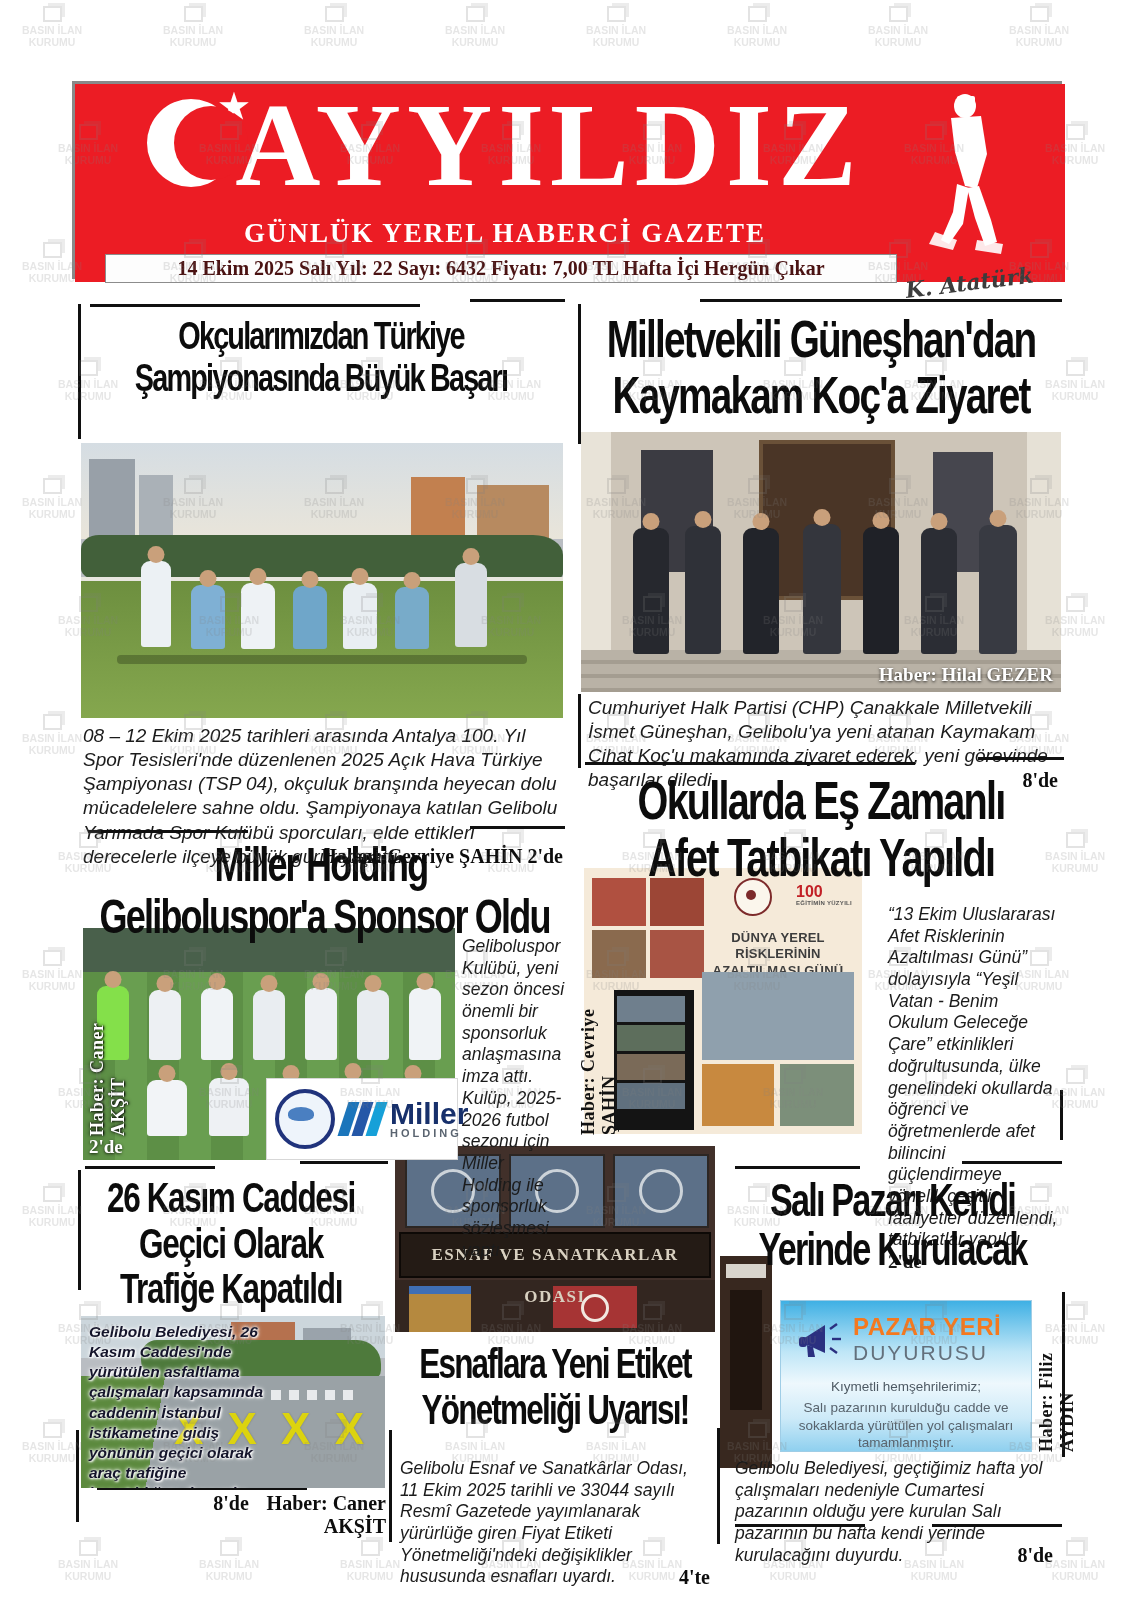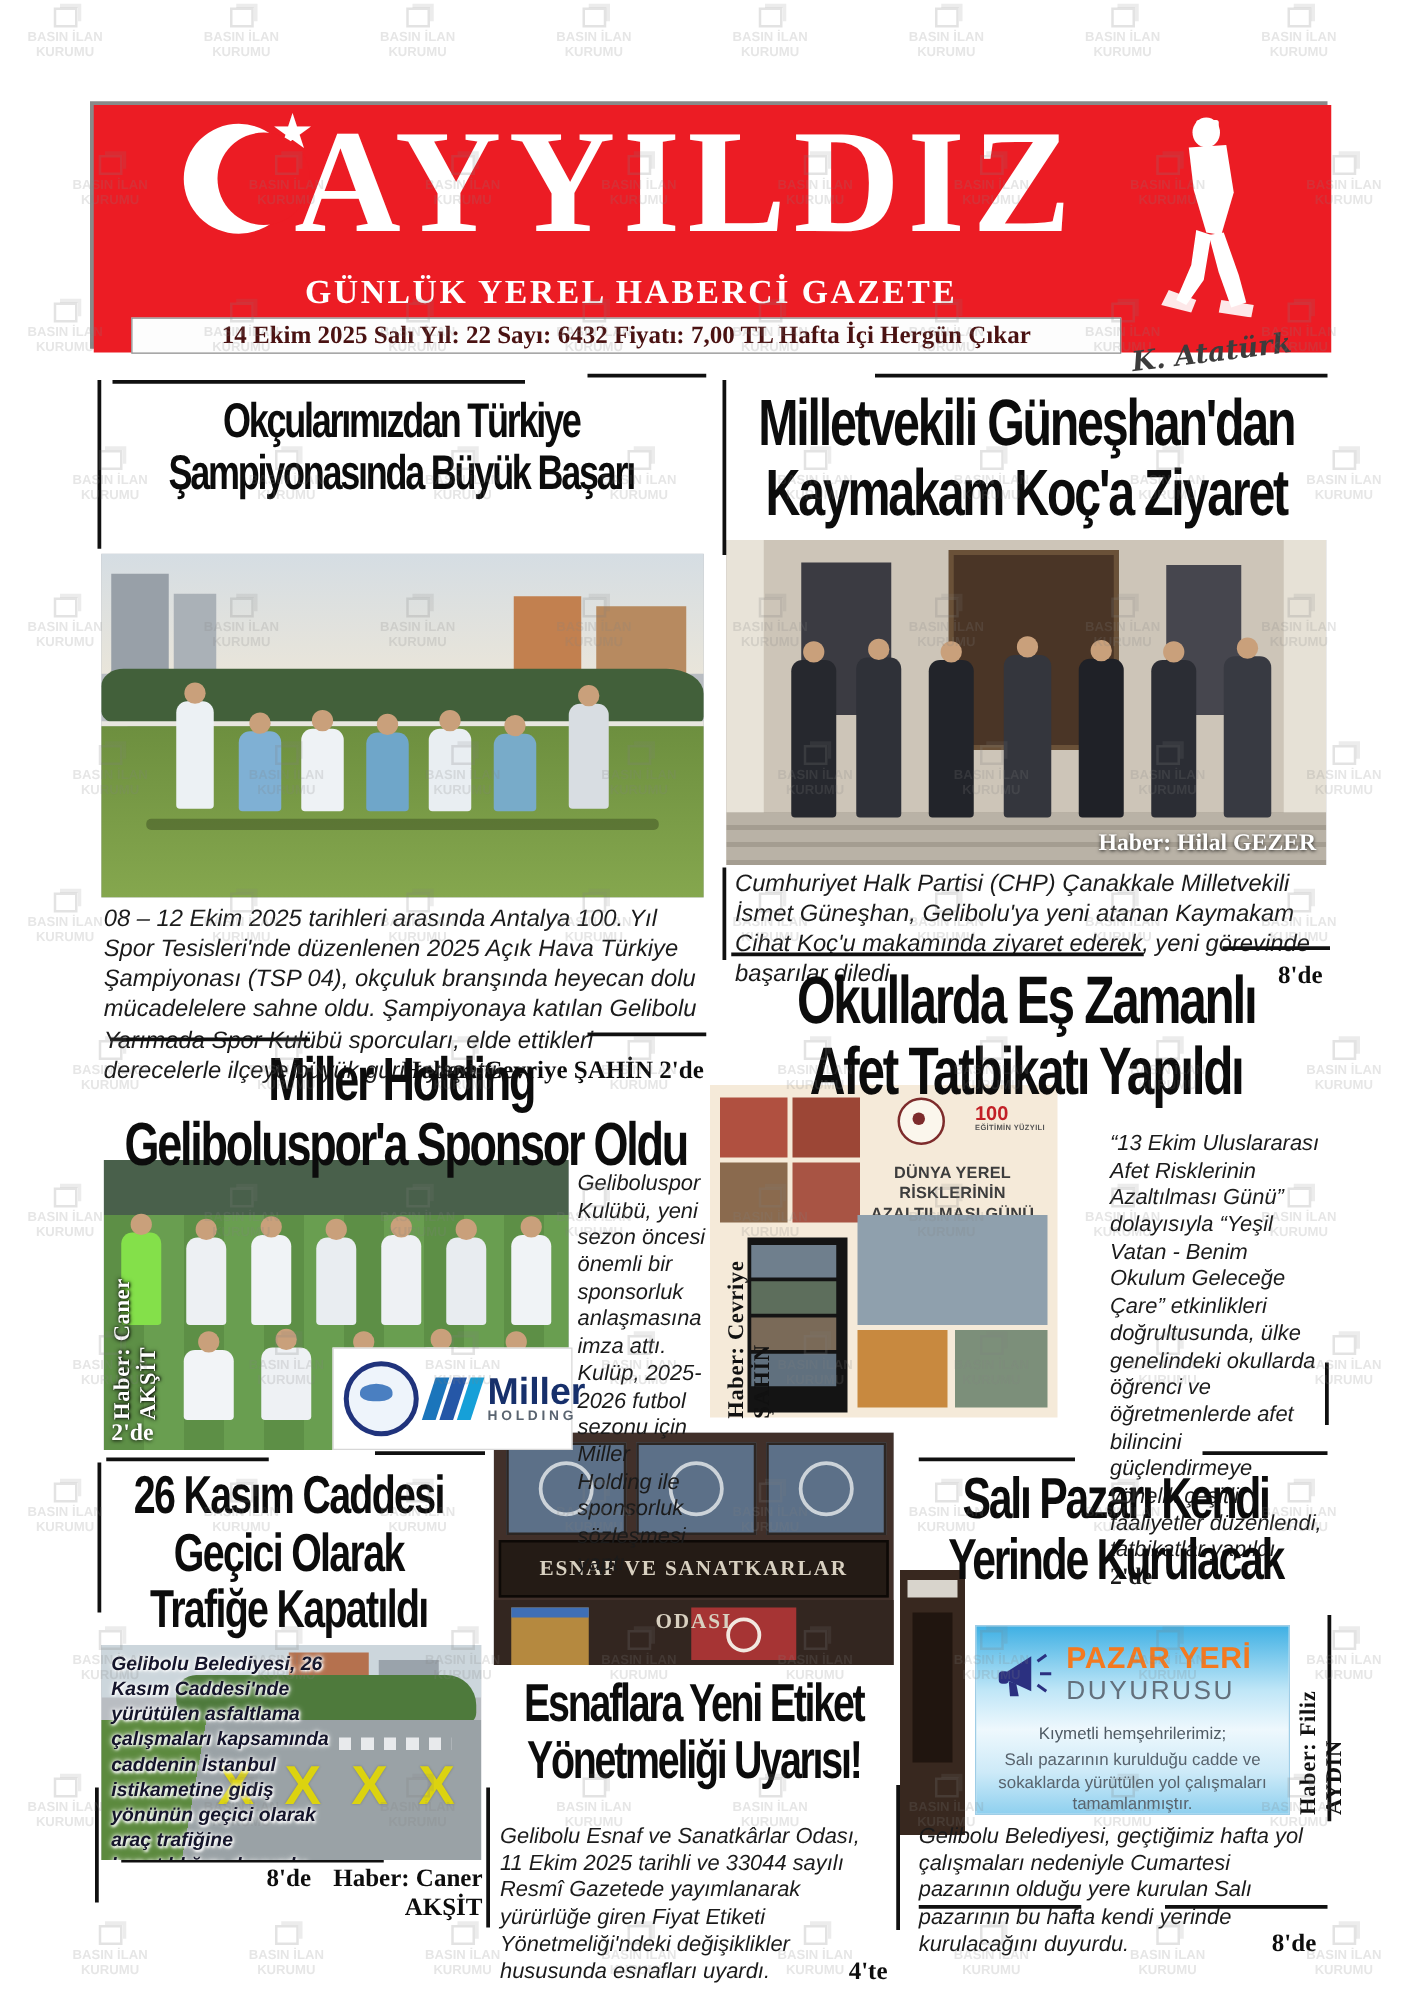--- a/index.html
+++ b/index.html
@@ -757,21 +757,21 @@
   <div class="cap" style="left:588px;top:696px;width:470px">
     <span>Cumhuriyet Halk Partisi (CHP) Çanakkale Milletvekili İsmet Güneşhan, Gelibolu'ya yeni atanan Kaymakam Cihat Koç'u makamında ziyaret ederek, yeni görevinde başarılar diledi.</span>
     <div class="credit-line" style="margin-top:-24px">8'de</div>
   </div>
 
   <div class="hl" style="left:575px;top:772px;width:492px;font-size:44px">
     <span class="ln">Okullarda Eş Zamanlı</span>
     <span class="ln">Afet Tatbikatı Yapıldı</span>
   </div>
   <div class="vcred" style="left:578px;top:945px;height:190px">Haber: Cevriye ŞAHİN</div>
-  <div class="collage" style="left:568px;top:868px;width:278px;height:266px">
+  <div class="collage" style="left:584px;top:868px;width:278px;height:266px">
     <div class="tile" style="left:8px;top:10px;width:54px;height:48px;background:#b05040"></div>
     <div class="tile" style="left:66px;top:10px;width:54px;height:48px;background:#9c4636"></div>
     <div class="tile" style="left:8px;top:62px;width:54px;height:48px;background:#8a6a4e"></div>
     <div class="tile" style="left:66px;top:62px;width:54px;height:48px;background:#a85444"></div>
     <div class="tile" style="left:30px;top:122px;width:74px;height:134px;background:#141414;padding:3px">
       <div style="width:68px;height:26px;background:#6f7f8d;margin:3px 0"></div>
       <div style="width:68px;height:26px;background:#5d6e5c;margin:3px 0"></div>
       <div style="width:68px;height:26px;background:#7a6a58;margin:3px 0"></div>
       <div style="width:68px;height:26px;background:#60707e;margin:3px 0"></div>
     </div>

